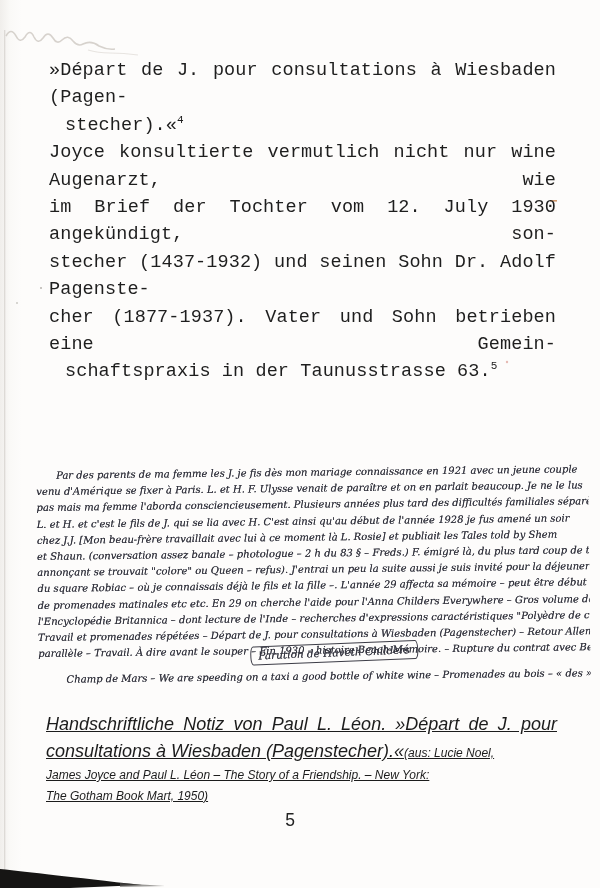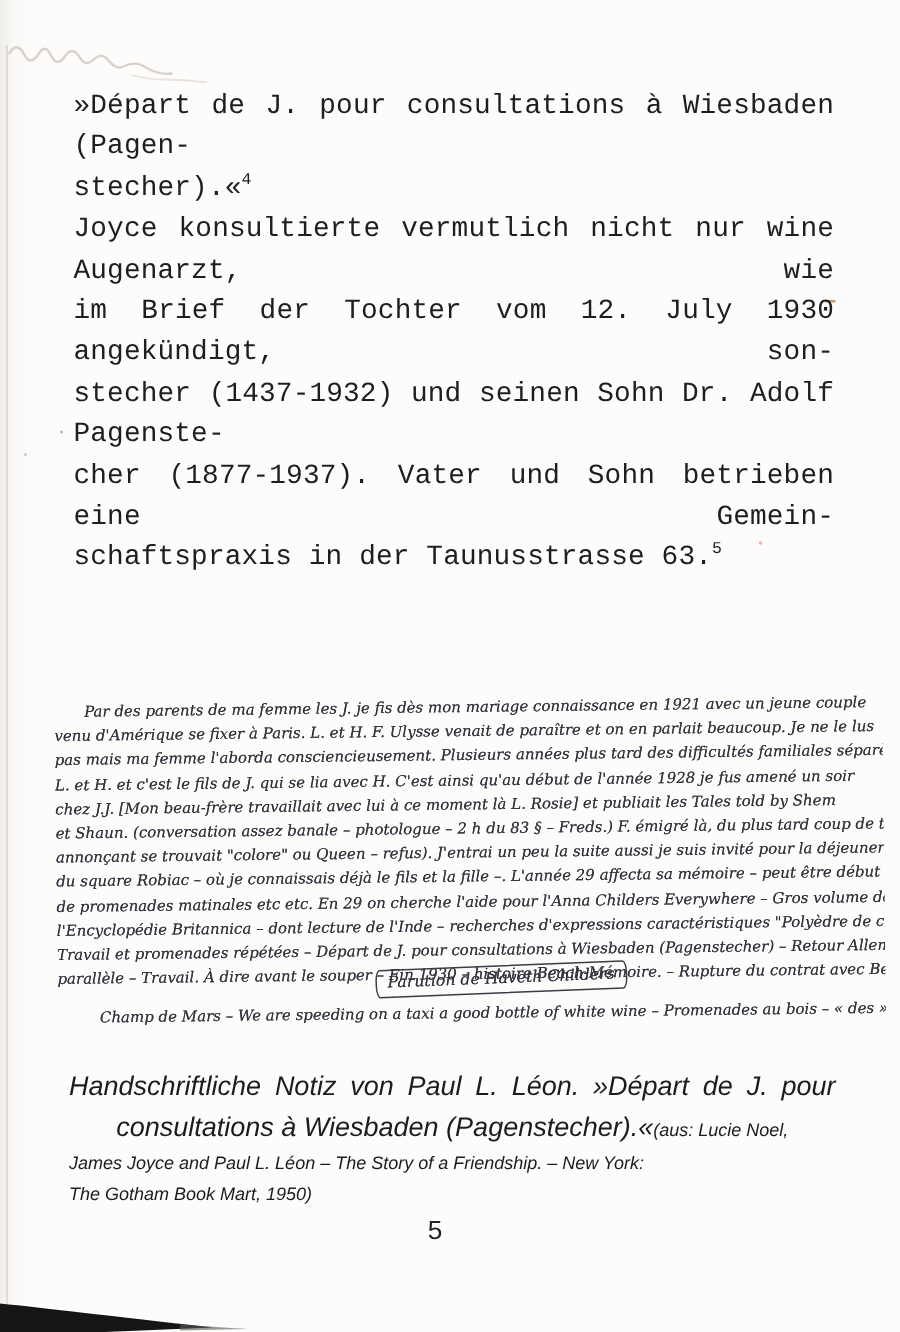--- a/index.html
+++ b/index.html
@@ -16,21 +16,21 @@
   svg.artifacts{position:absolute;left:0;top:0;pointer-events:none;}
 
   
   .body-text{
     position:absolute;left:49px;top:57px;width:507px;
     color:#1e1e1e;font-size:18.5px;line-height:27.4px;
     letter-spacing:0.1px;
     font-family:Liberation Mono, monospace;
   }
   .jline{text-align:justify;text-align-last:justify;}
-  .nline{text-align:left;}
+  .nline{text-align:left;margin-left:16px;}
   .body-text sup{font-size:11px;vertical-align:super;line-height:0;}
 
   
   .hw{
     position:absolute;left:36px;top:468px;width:552px;
     font-family:"DejaVu Serif", serif;font-style:italic;
     font-size:10px;line-height:16.2px;color:#33343e;
     transform:rotate(-0.7deg);transform-origin:left top;
     text-shadow:0 0 0.4px #4a4a55;
   }
@@ -40,25 +40,25 @@
   .hw-box{
     display:inline-block;border:1px solid #3c3c46;border-radius:3px/8px;
     padding:0 7px 1px 7px;font-size:10.5px;
     transform:rotate(-1.6deg);background:transparent;
   }
   .hw-last{margin-top:7px;padding-left:28px;}
 
   
   .caption{
     position:absolute;left:46px;top:711px;width:511px;
-    font-style:italic;color:#1c1c1c;
+    font-style:italic;color:#1c1c1c;text-decoration:underline;
   }
   .cap-lg{font-size:18px;line-height:27px;}
   .jcap{text-align:justify;text-align-last:justify;}
-  .cap-line2{display:flex;justify-content:center;align-items:baseline;line-height:27px;}
+  .cap-line2{display:flex;justify-content:flex-start;align-items:baseline;line-height:27px;}
   .cap-sm{font-size:12px;line-height:21px;}
 
   .pagenum{
     position:absolute;left:0;top:810px;width:580px;
     text-align:center;font-size:17.5px;color:#222;
   }
 </style>
 </head>
 <body>
 

